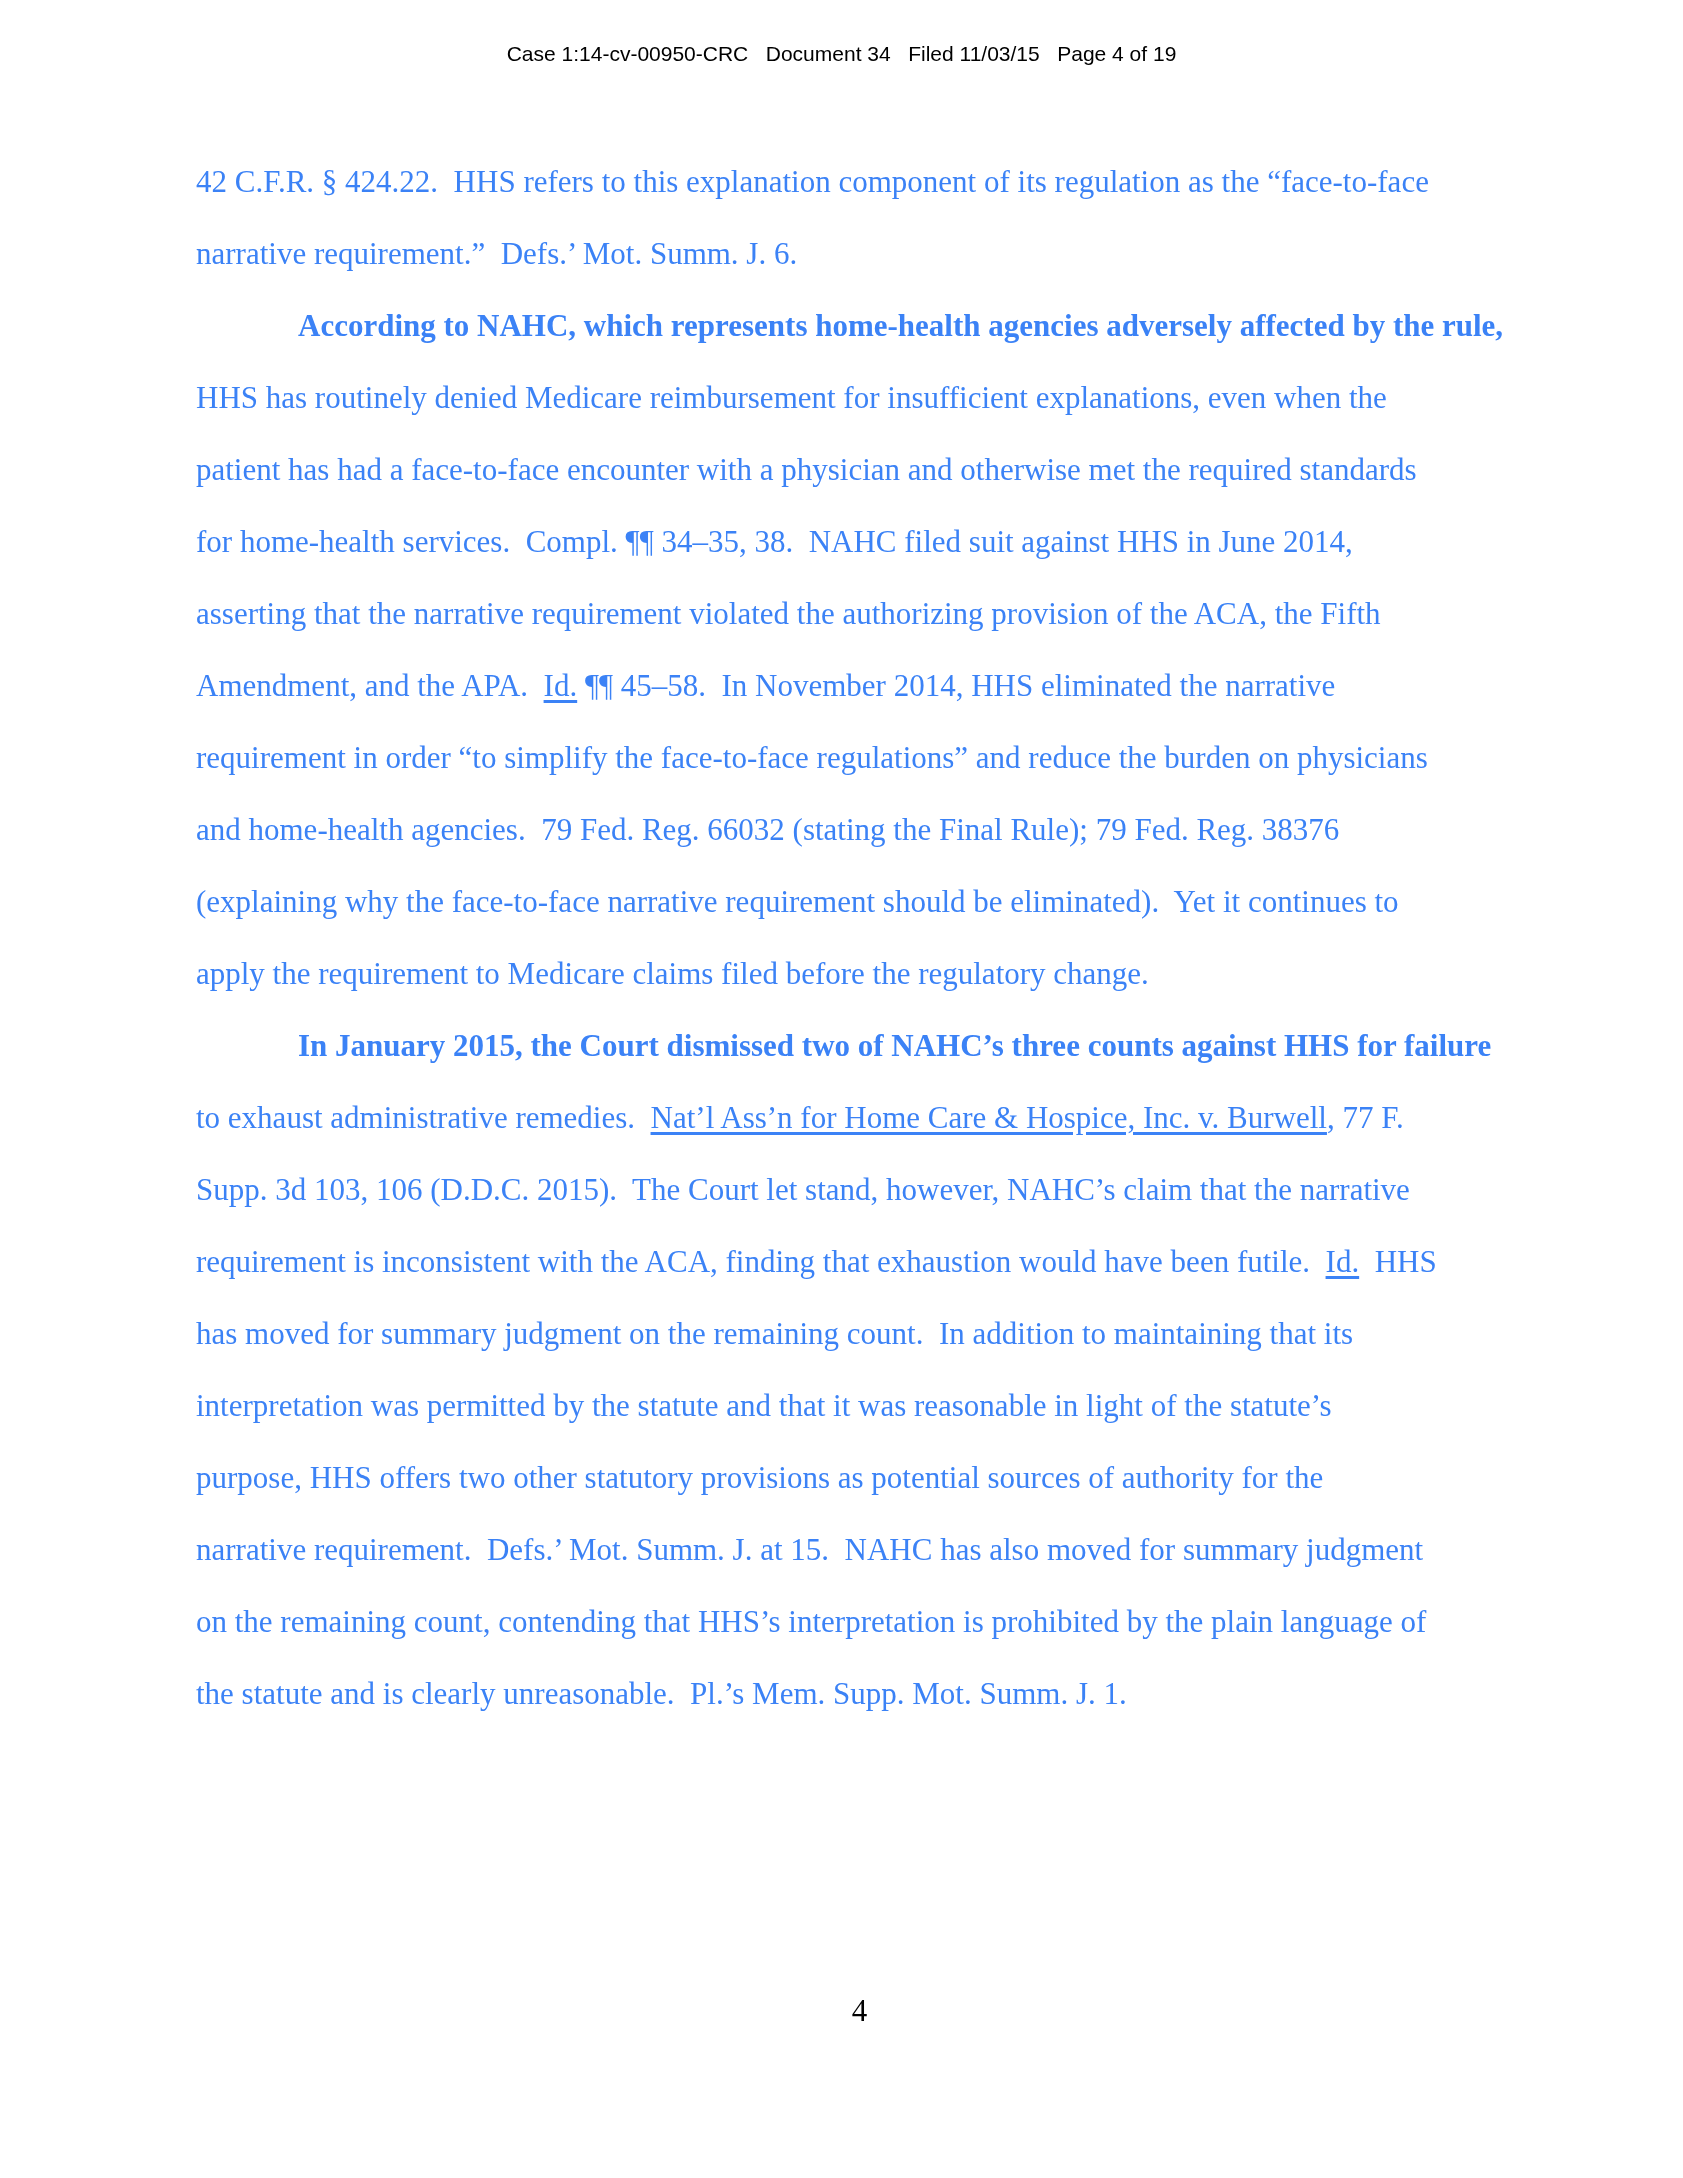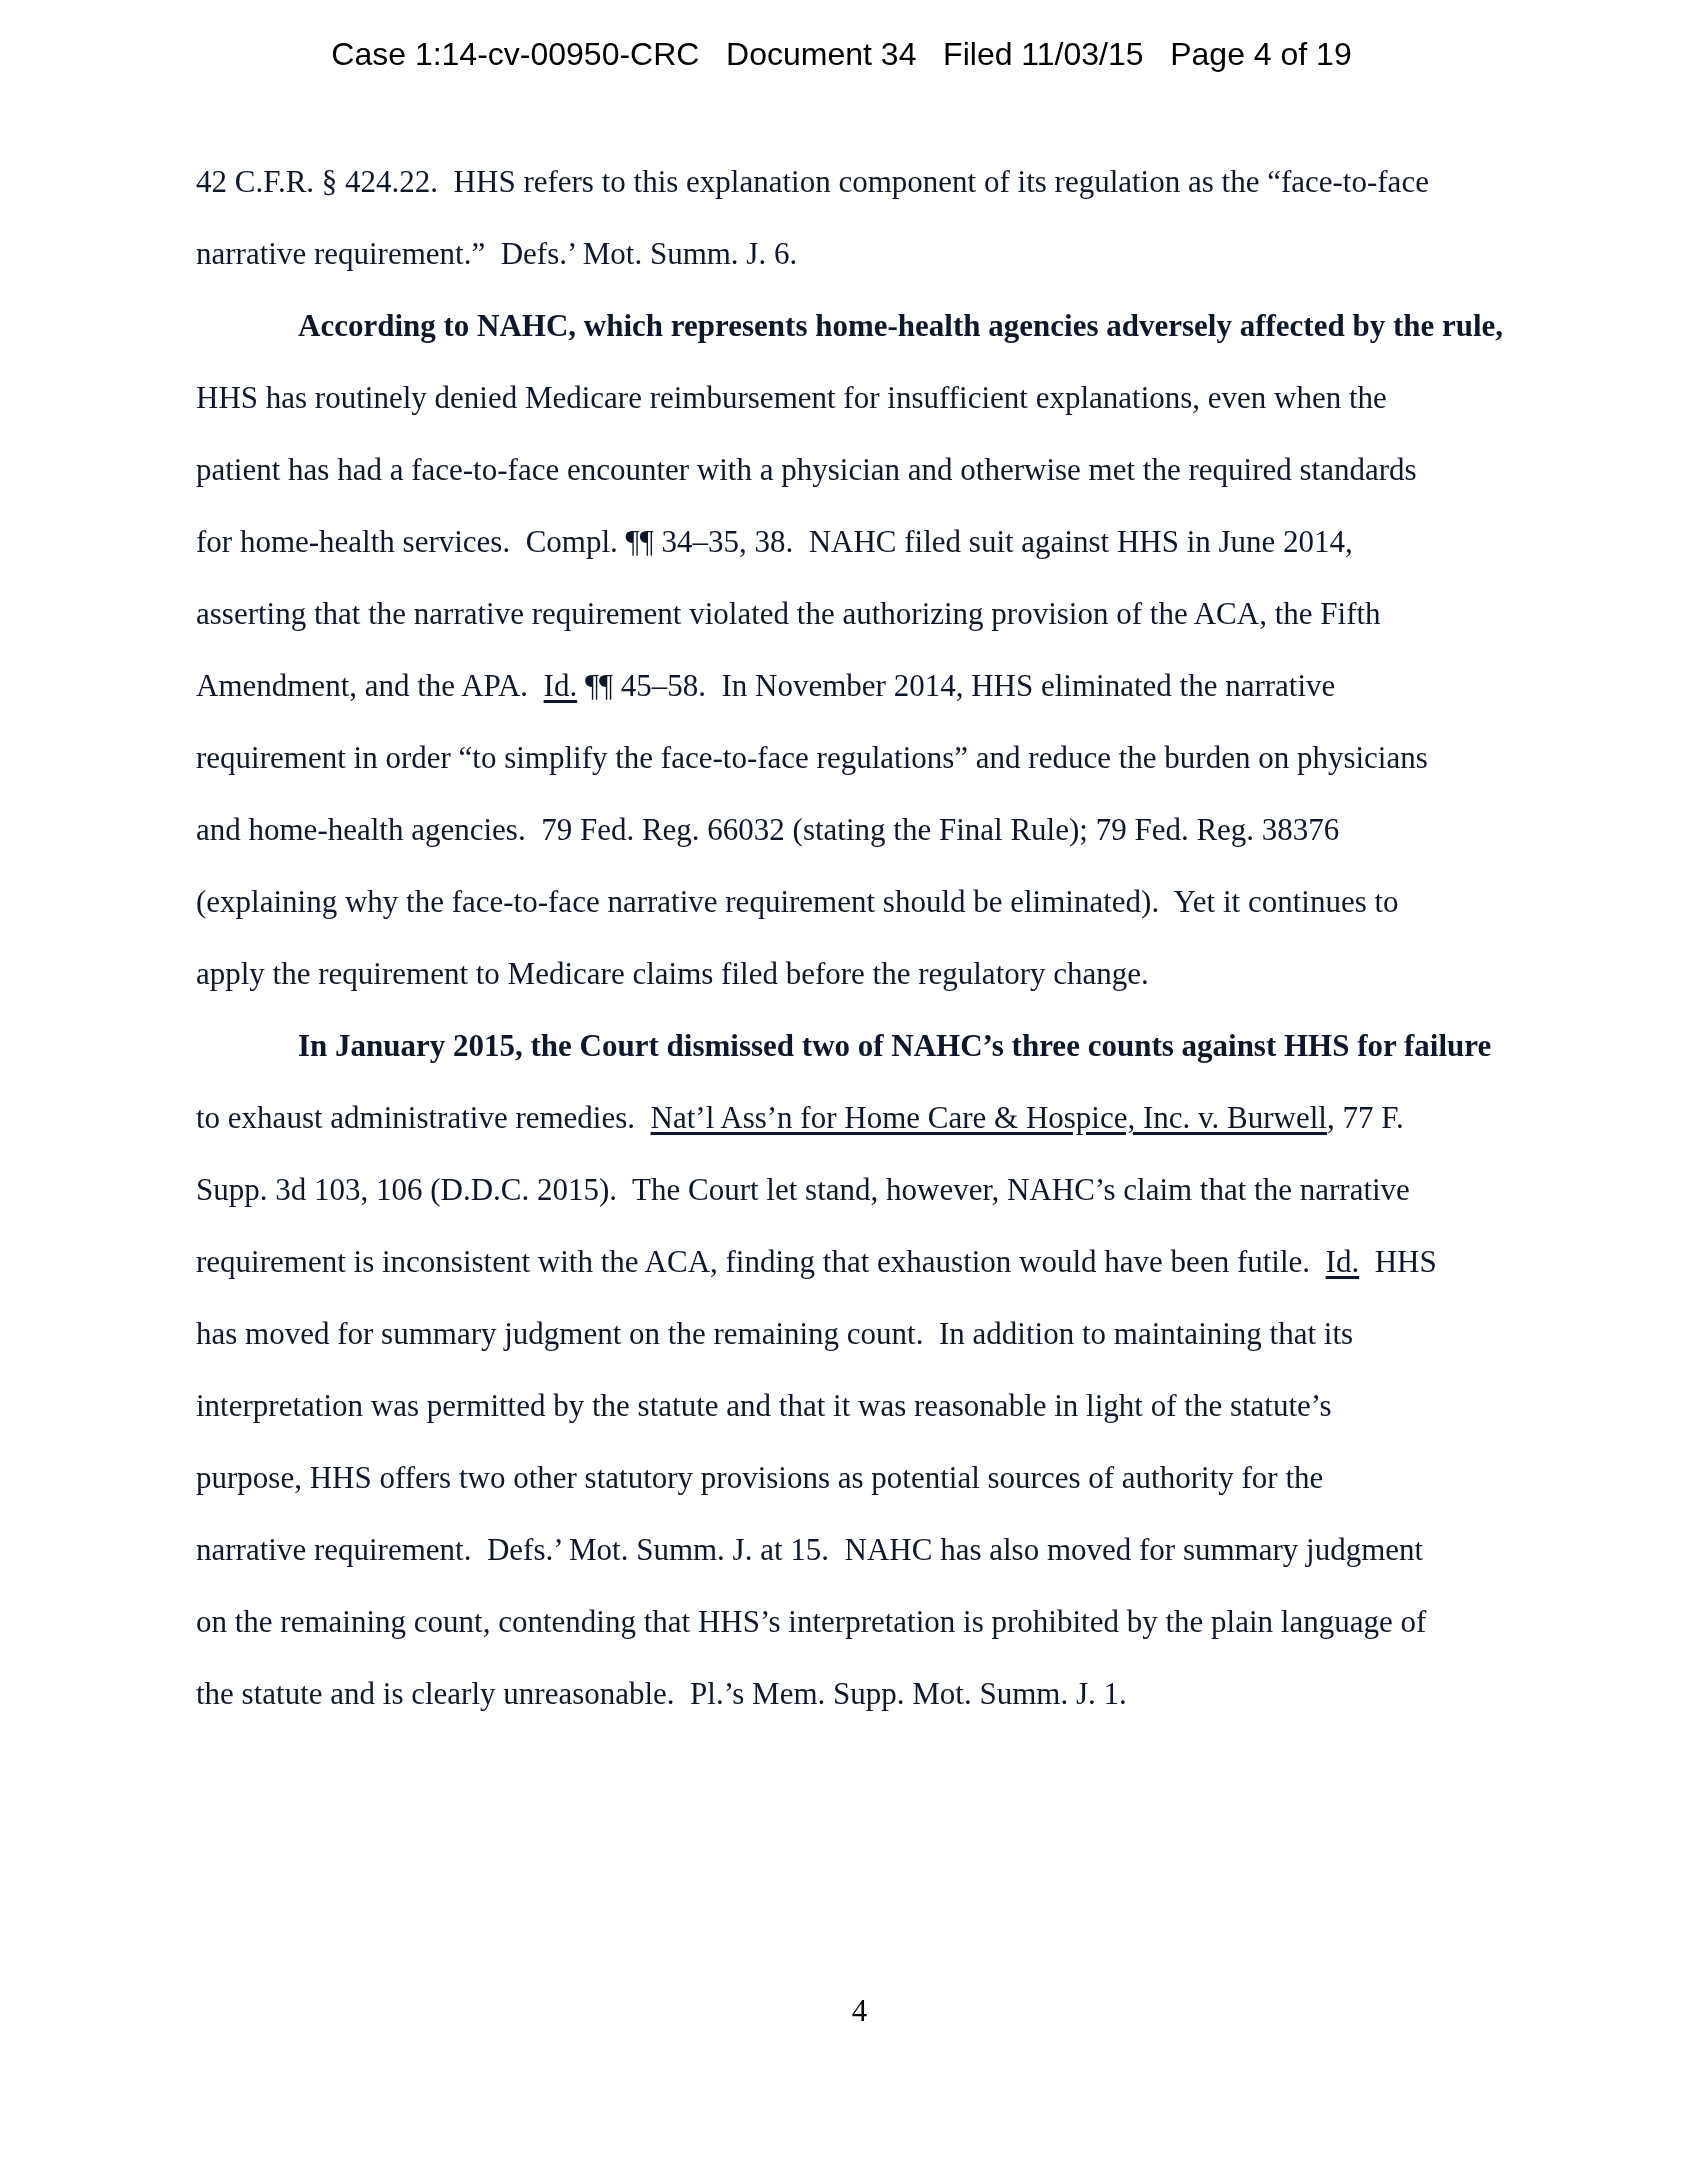--- a/index.html
+++ b/index.html
@@ -11,35 +11,35 @@
     color: #000000;
     overflow: hidden;
   }
   .header {
     position: absolute;
     top: 36px;
     left: 0;
     width: 1683px;
     text-align: center;
     font-family: "Liberation Sans", sans-serif;
-    font-size: 32px;
+    font-size: 21px;
     line-height: 36px;
     white-space: pre;
     color: #000000;
   }
   .docbody {
     position: absolute;
     left: 196px;
     top: 146px;
     width: 1327px;
     font-family: "Liberation Serif", "DejaVu Serif", serif;
     font-size: 31px;
     line-height: 72px;
     white-space: pre;
-    color: #0f172a;
+    color: #3b82f6;
   }
   .line { height: 72px; overflow: visible; }
   .line.indent { padding-left: 102px; font-weight: bold; }
   .u { text-decoration: underline; text-underline-offset: 4px; text-align: center; }
   .footer {
     position: absolute;
     left: 196px;
     top: 1992px;
     width: 1327px;
     text-align: center;

